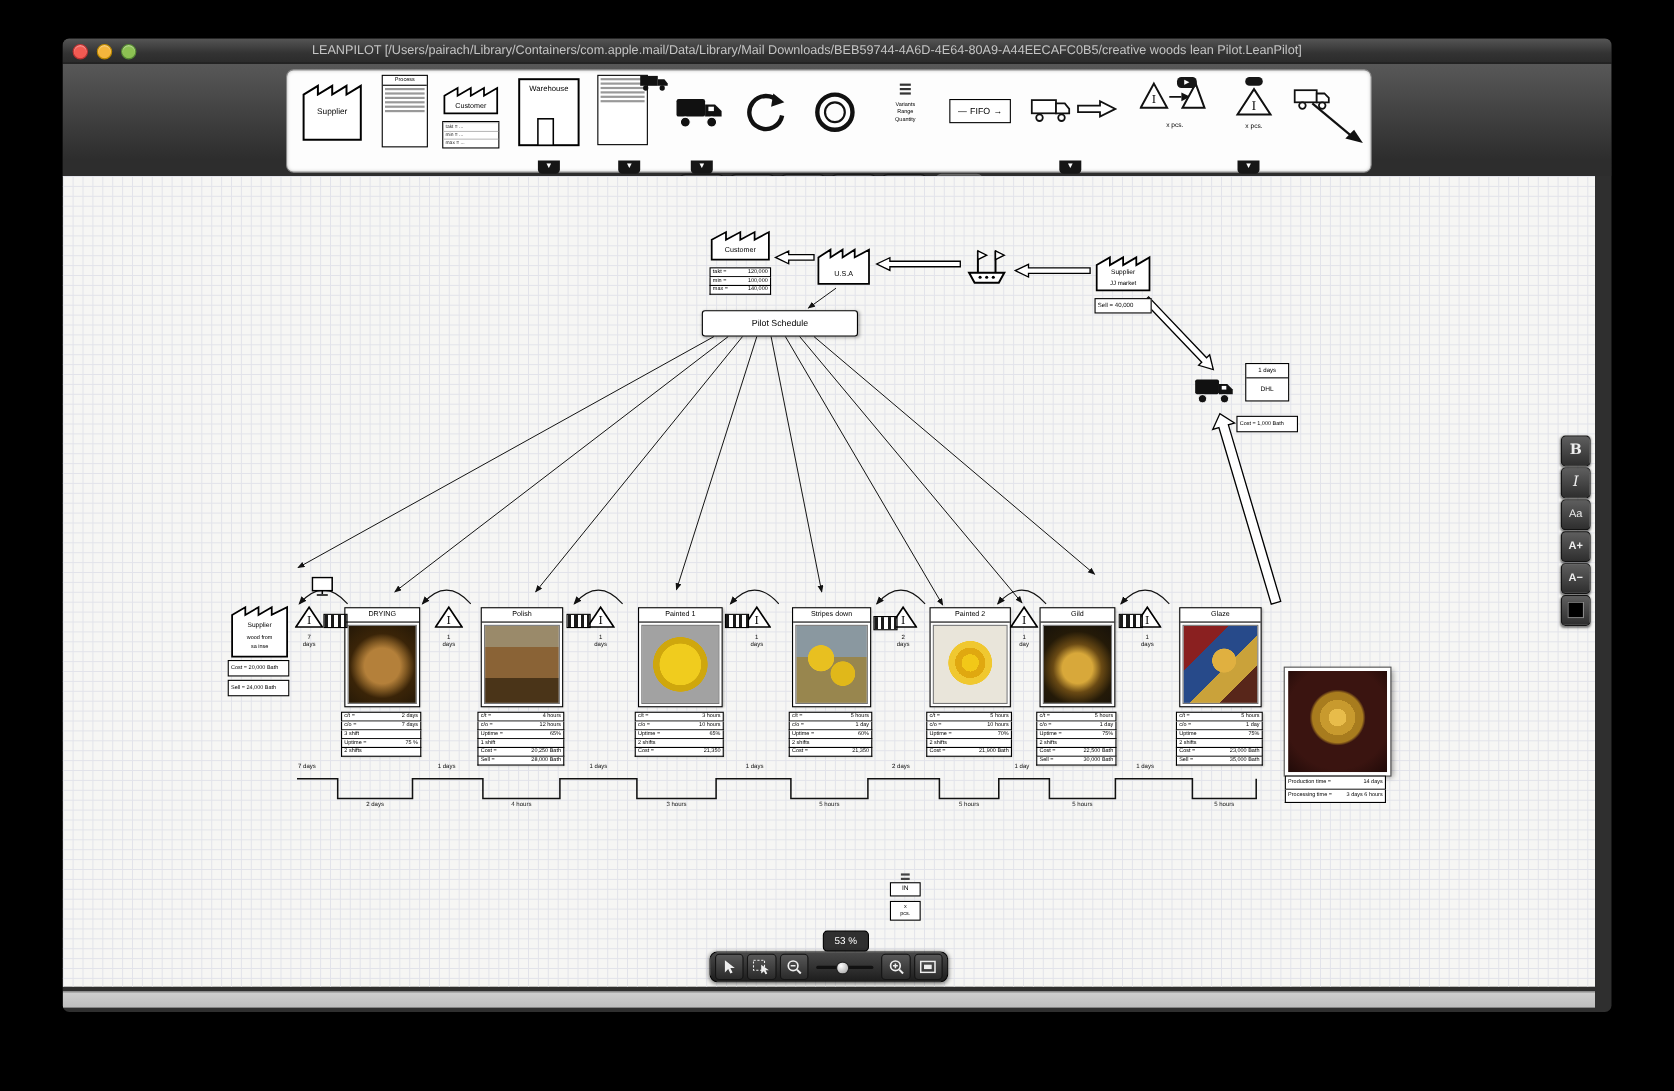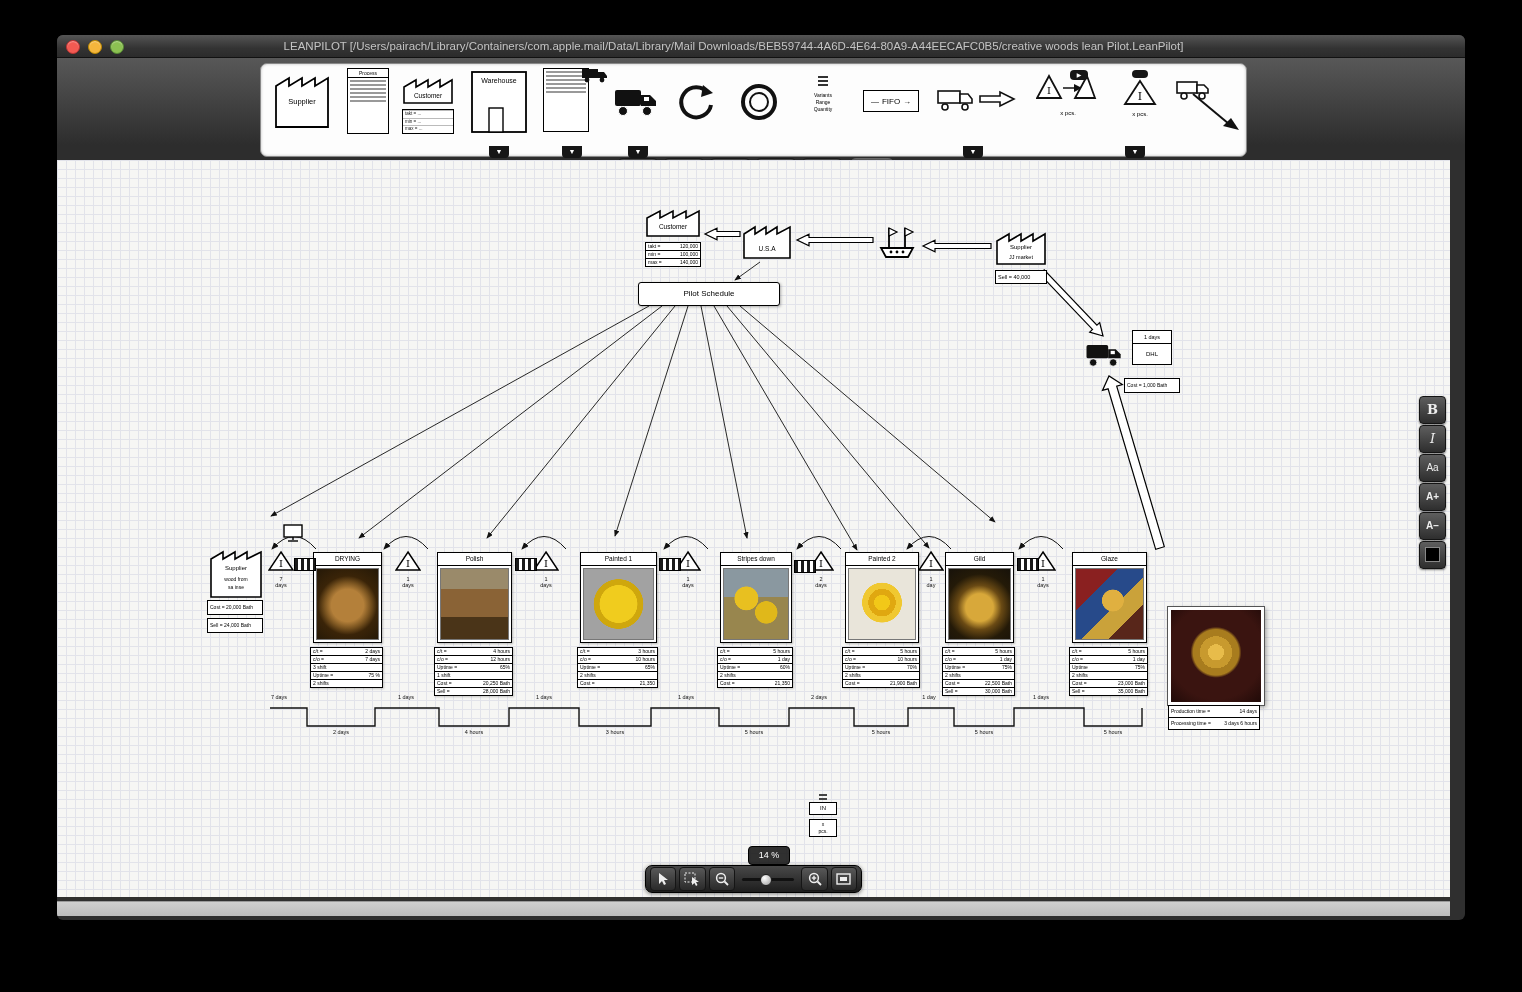--- a/index.html
+++ b/index.html
@@ -419,21 +419,21 @@
             <div class="mini-bar" style="background:#444;"></div>
               <div class="mini-bar" style="background:#444;"></div>
           </div>
           <div class="box" style="margin-top:2px;font-size:6px;line-height:11px;">IN</div>
           <div class="box" style="margin-top:4px;font-size:5px;line-height:7px;padding:1px 0;">
             <div>x</div>
               <div>pcs.</div>
           </div>
         </div>
 
-        <div id="zoom-badge" class="abs">14 %</div>
+        <div id="zoom-badge" class="abs">53 %</div>
         <div id="zoombar" class="abs">
           <div class="zbtn">
             <svg width="12" height="14" viewBox="0 0 12 14">
               <path d="M2,1 L2,12 L5,9 L7,13 L9,12 L7,8 L11,8 Z" fill="#eee"></path>
             </svg>
           </div>
           <div class="zbtn">
             <svg width="16" height="14" viewBox="0 0 16 14">
               <rect x="1" y="1" width="10" height="9" fill="none" stroke="#eee" stroke-width="1" stroke-dasharray="2 1.5"></rect>
               <path d="M8,5 L8,13 L10.5,11 L12,14 L13.5,13 L12,10 L15,10 Z" fill="#eee"></path>

